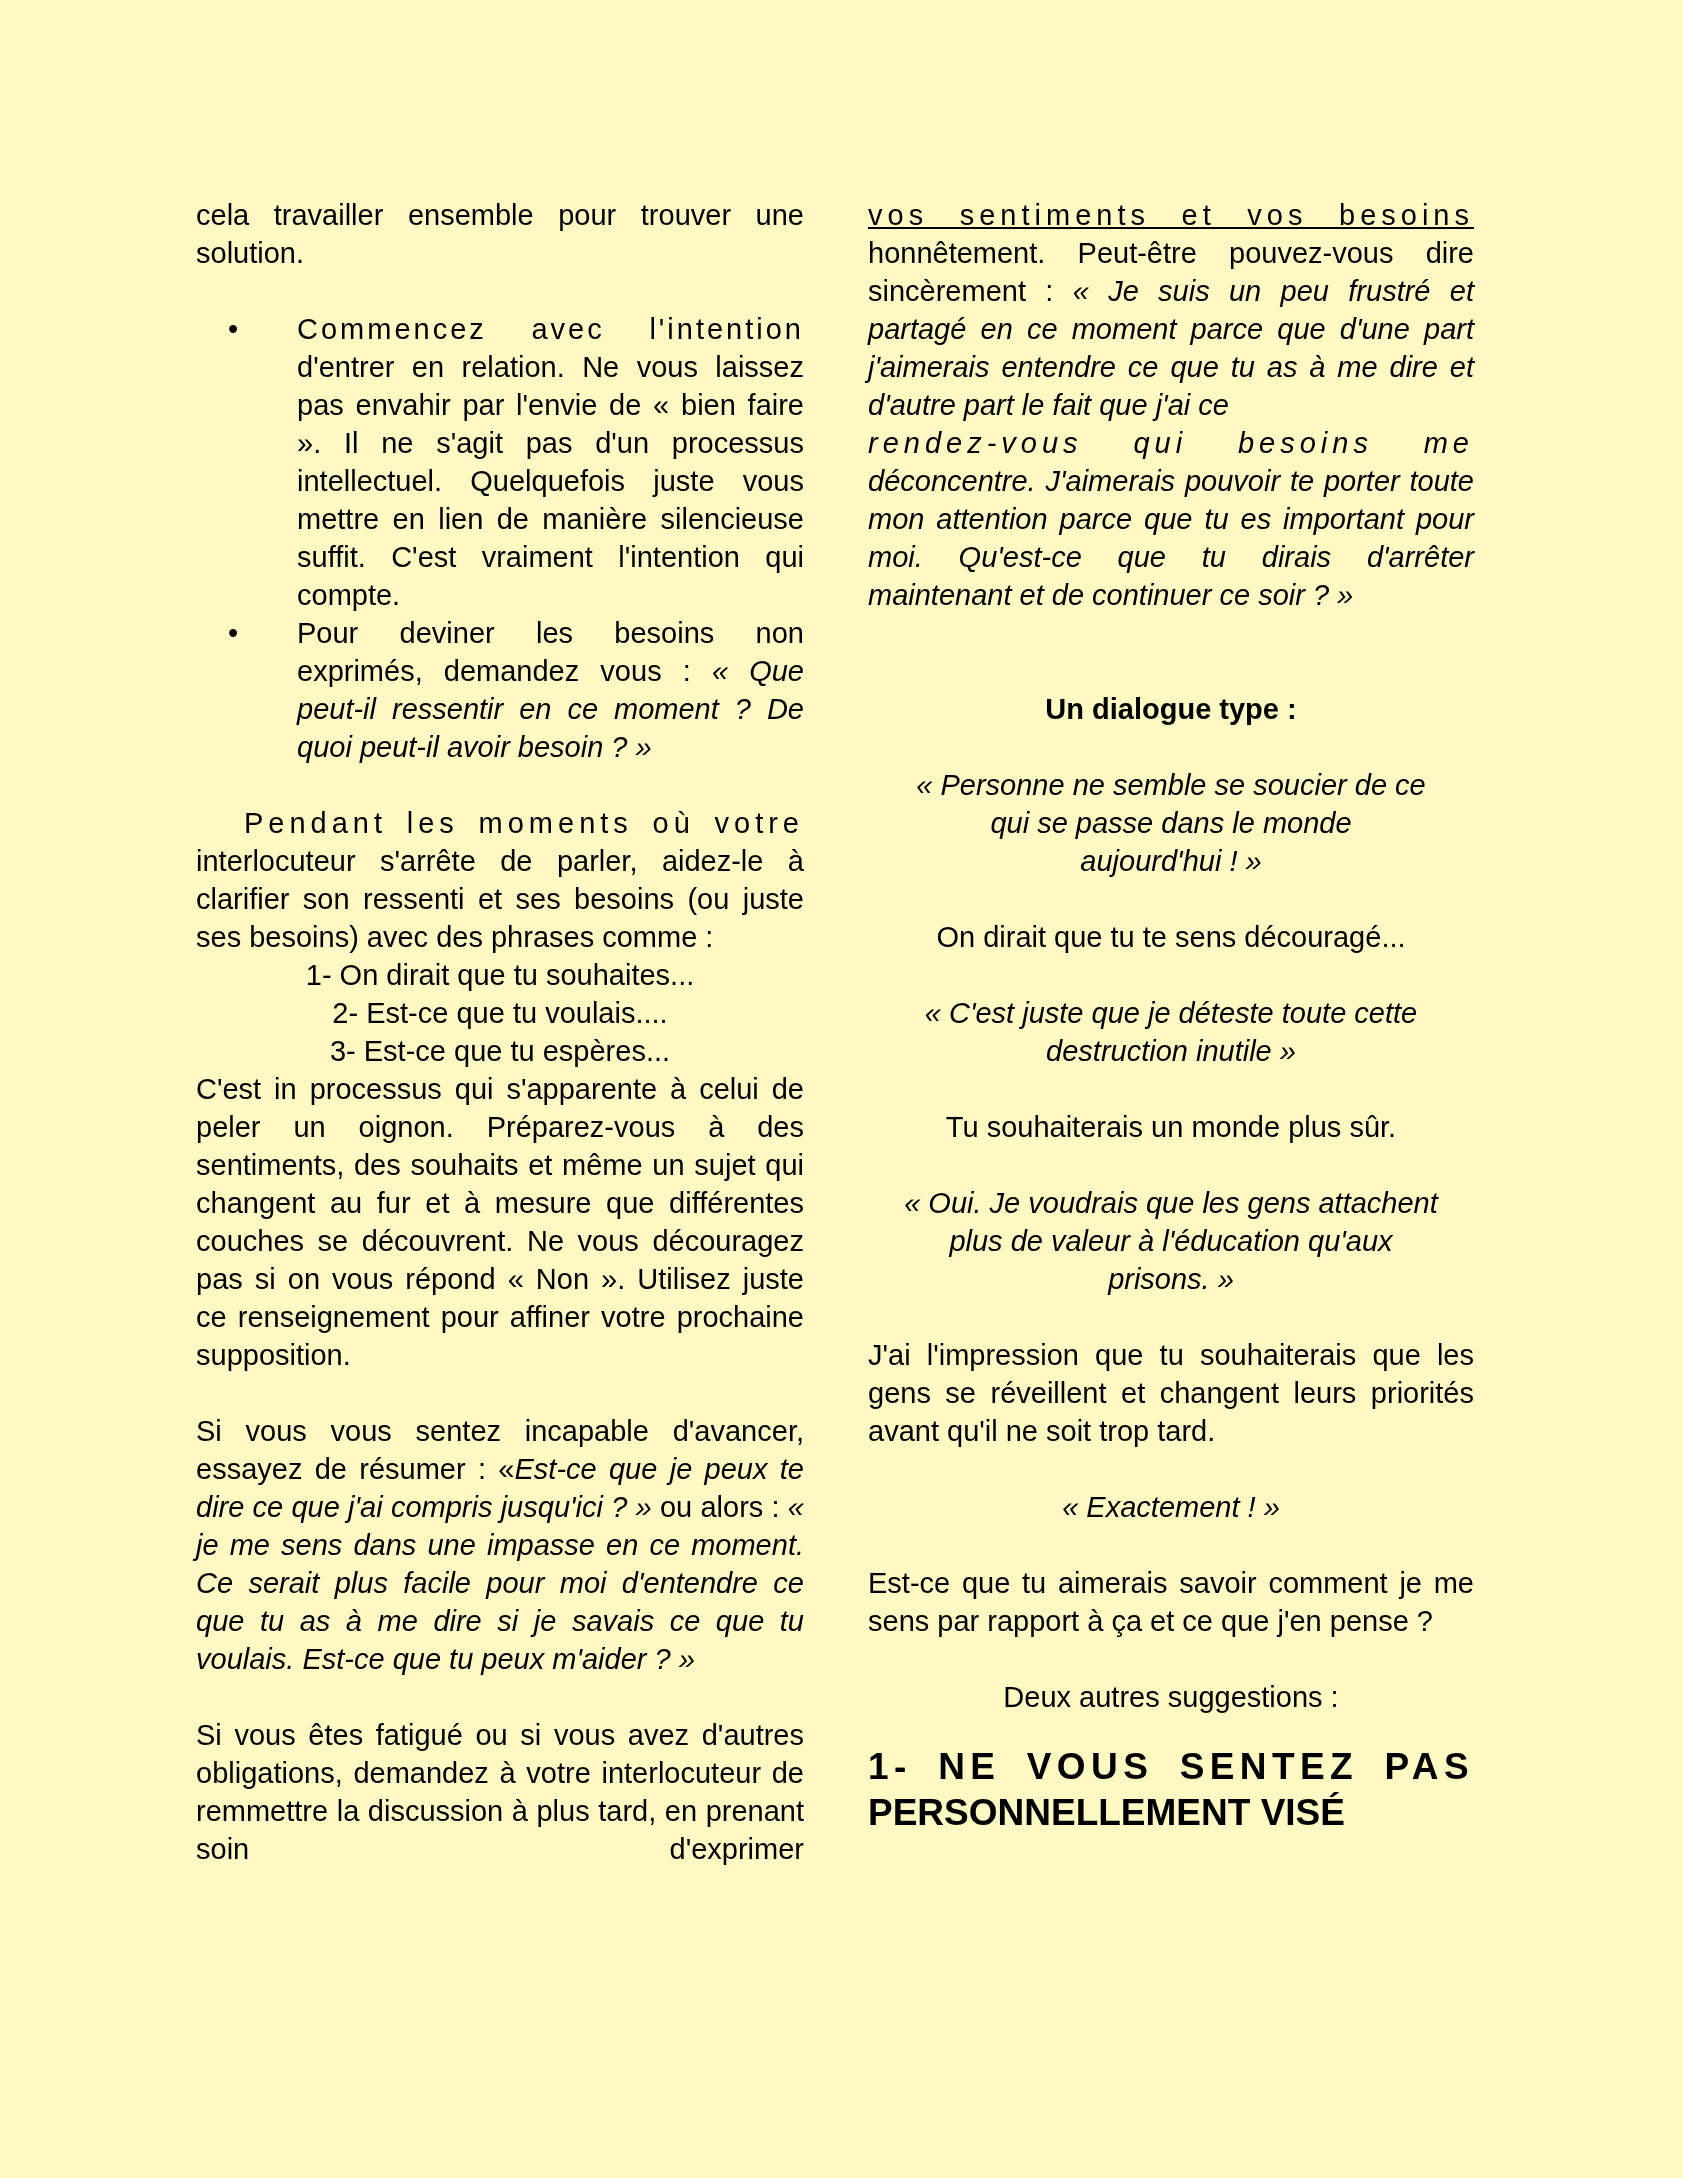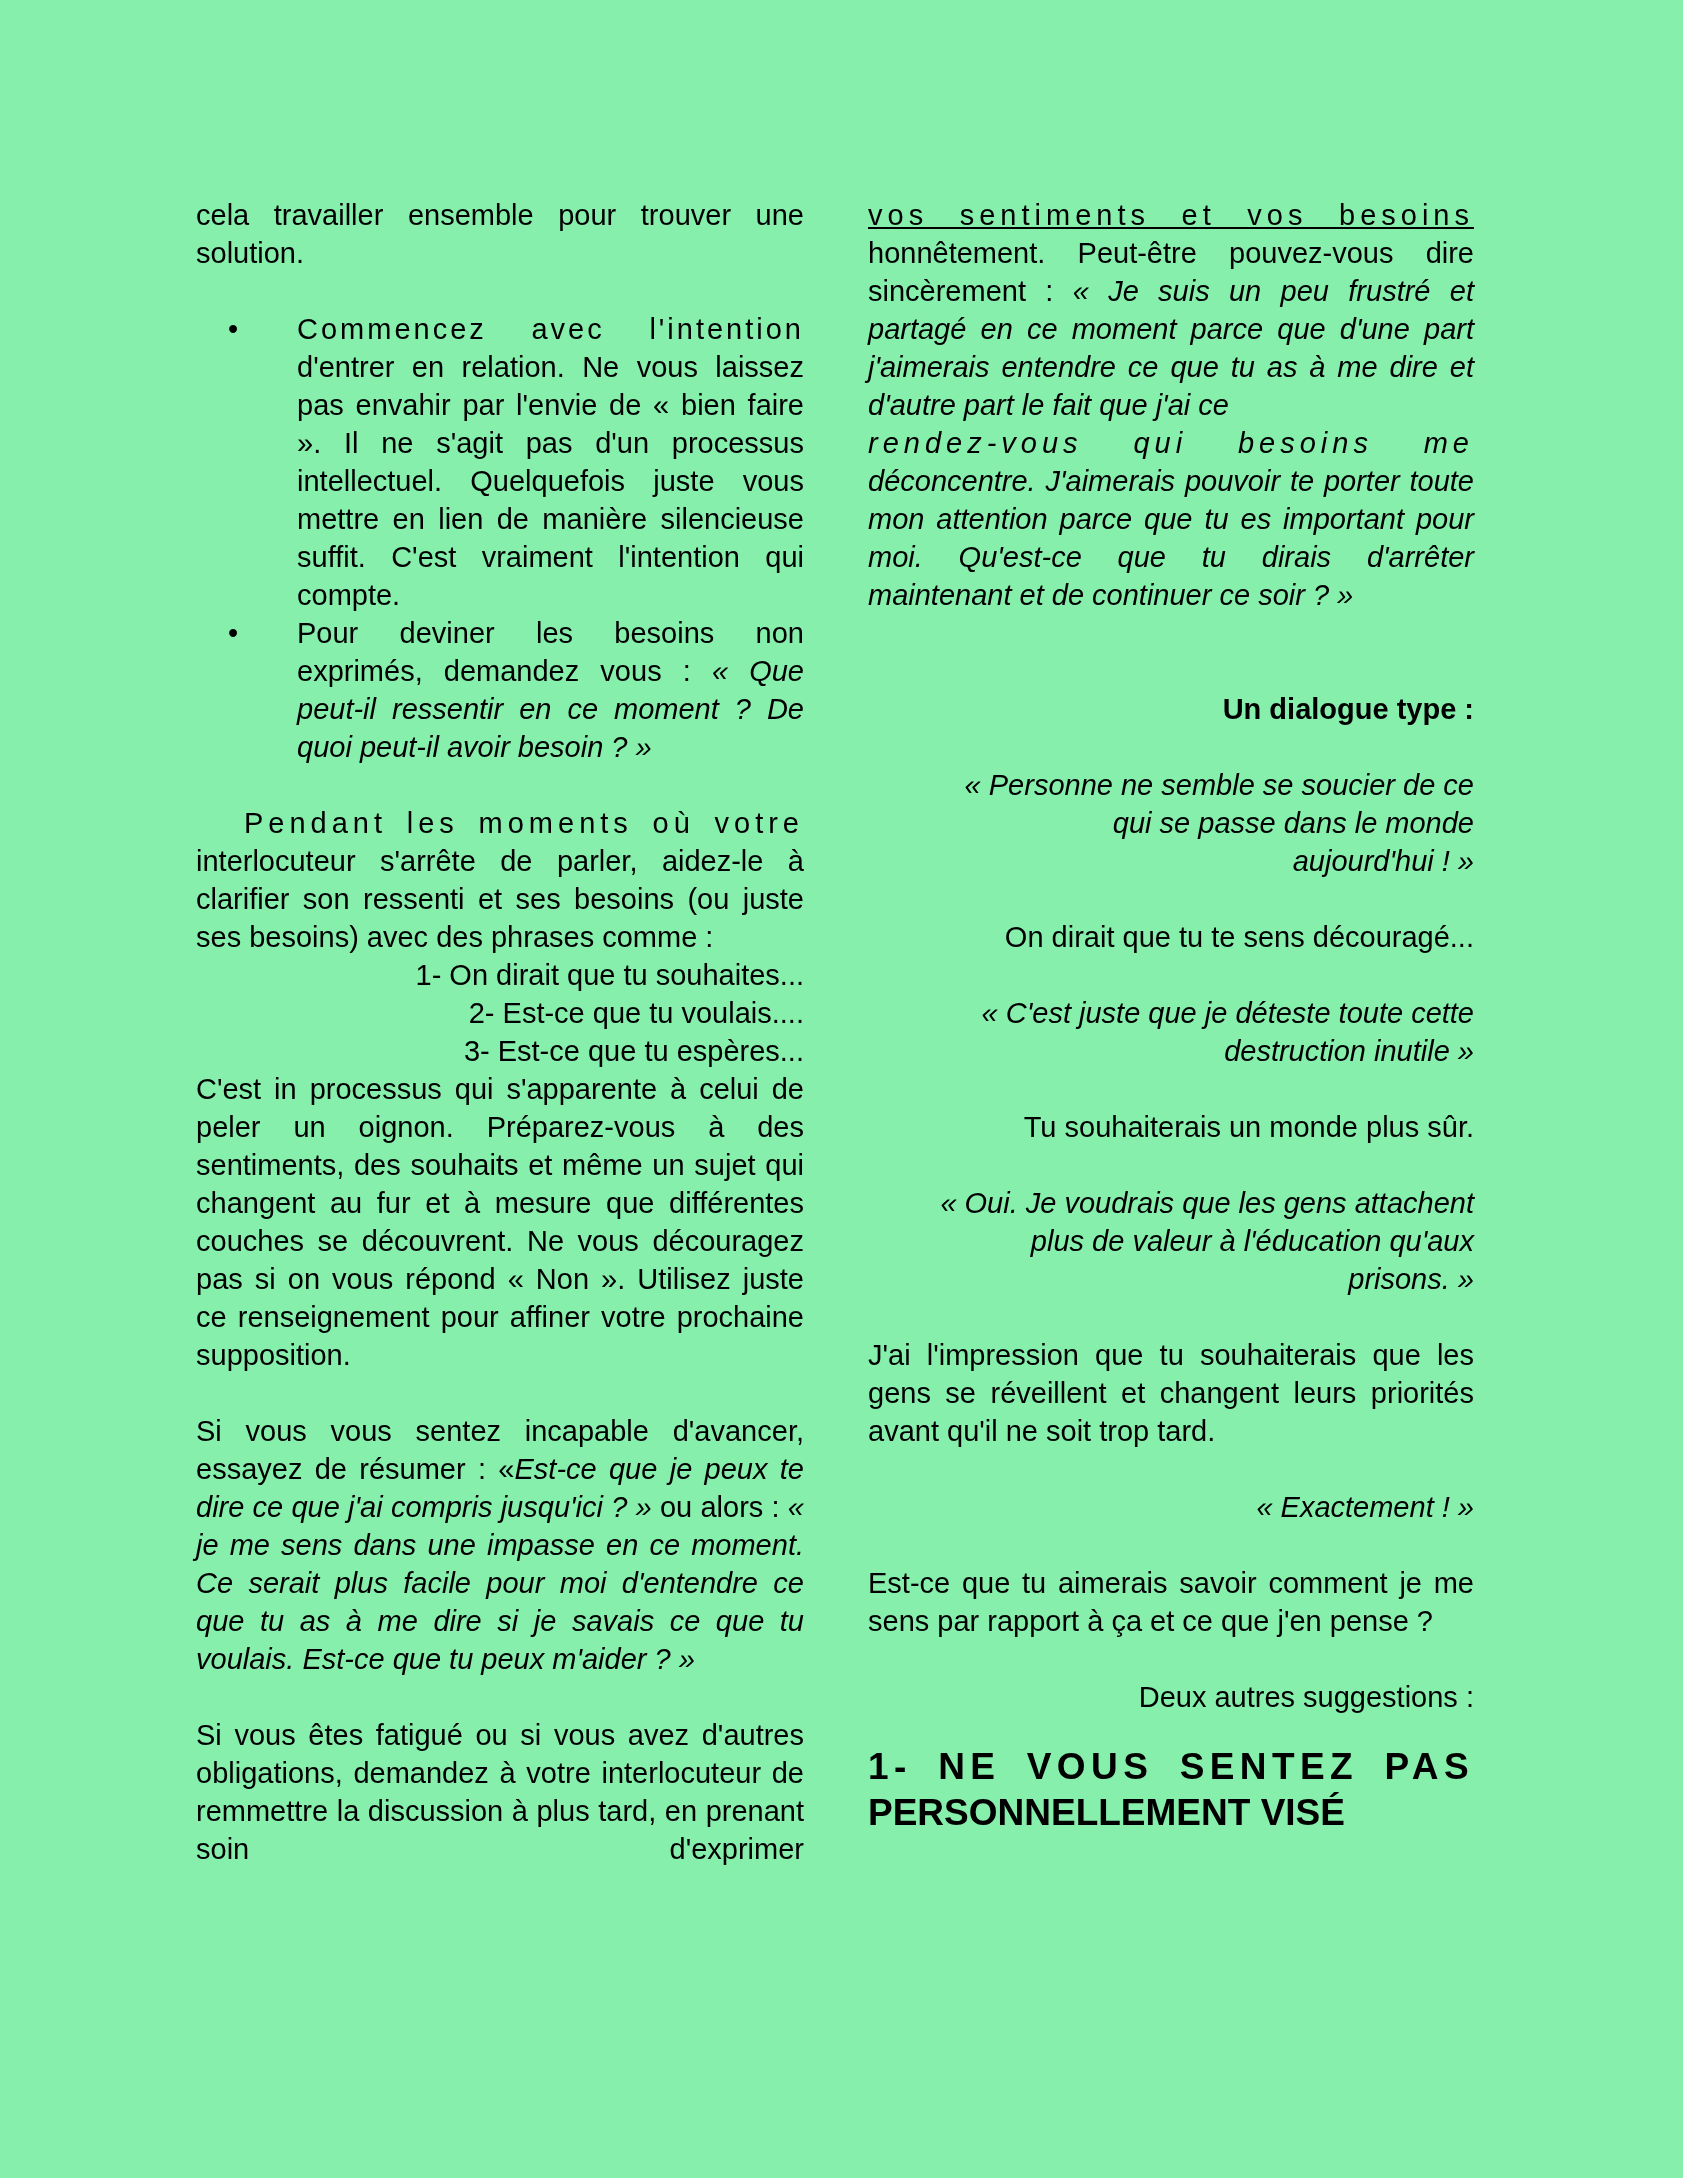--- a/index.html
+++ b/index.html
@@ -1,17 +1,17 @@
 <!DOCTYPE html>
 <html><head>
 <meta charset="utf-8">
 <style>
   html, body { margin: 0; padding: 0; background: #ffffff; }
   body { width: 1683px; height: 2178px; position: relative; overflow: hidden; }
-  .page { position: absolute; left: 0; top: 0; width: 1683px; height: 2178px; background: #86efac; }
+  .page { position: absolute; left: 0; top: 0; width: 1683px; height: 2178px; background: #fef9c3; }
   .col {
     position: absolute;
     top: 196px;
     width: 608px;
     font-family: "Liberation Sans", sans-serif;
     font-size: 29px;
     line-height: 38px;
     color: #000;
     text-align: justify;
   }
@@ -19,21 +19,21 @@
   .col-right { left: 868px; width: 606px; }
   p { margin: 0; }
   .gap1 { height: 38px; }
   .gap2 { height: 76px; }
   em, .it { font-style: italic; }
   .spaced { letter-spacing: 5px; }
   .spaced2 { letter-spacing: 3px; }
   ul.bullets { list-style: none; margin: 0; padding: 0; }
   ul.bullets li { position: relative; padding-left: 101px; }
   ul.bullets li .bullet { position: absolute; left: 32px; top: 0; }
-  .left-text { text-align: right; }
+  .left-text { text-align: center; }
   .heading-bold { font-weight: bold; }
   .h1 {
     font-family: "Liberation Sans", sans-serif;
     font-weight: bold;
     font-size: 37px;
     line-height: 46px;
     text-align: justify;
   }
   .h1 .l1 { display: block; letter-spacing: 5.4px; text-align-last: justify; }
   .h1 .l2 { display: block; }

